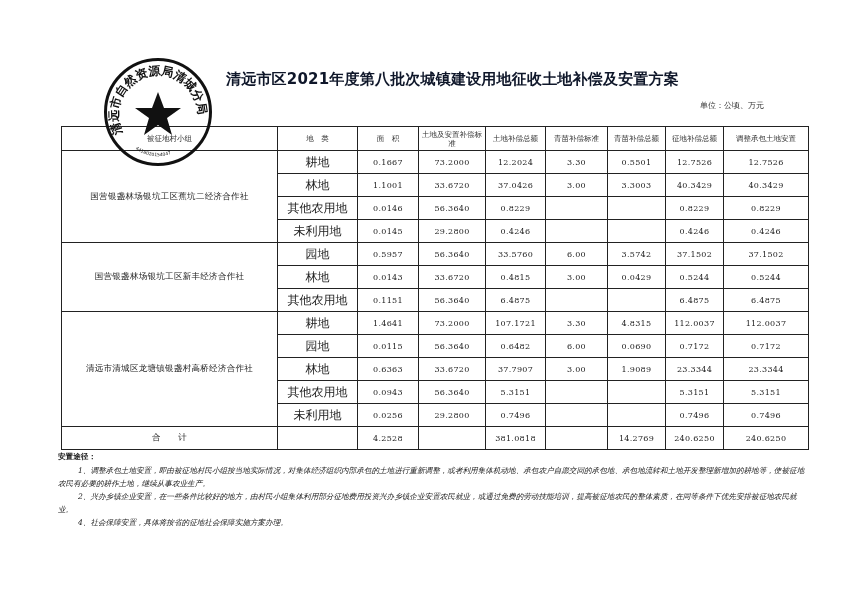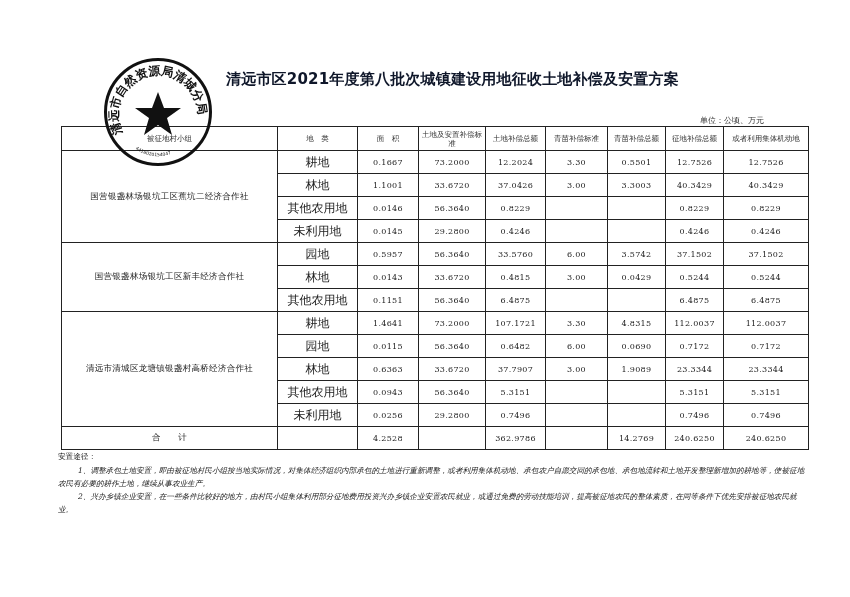--- a/index.html
+++ b/index.html
@@ -6,39 +6,39 @@
   body {
     width: 850px; height: 597px; background: #ffffff; position: relative; overflow: hidden;
     font-family: "DejaVu Serif", "Liberation Serif", serif; color: #1a1a1a;
   }
   .title {
     position: absolute; left: 226px; top: 70px; font-size: 15px; font-weight: bold;
     font-family: "DejaVu Sans", "Liberation Sans", sans-serif; letter-spacing: 0.2px; color: #0f172a;
     white-space: nowrap;
   }
   .unit {
-    position: absolute; left: 700px; top: 115px; font-size: 8px; color: #333; white-space: nowrap;
+    position: absolute; left: 700px; top: 100px; font-size: 8px; color: #333; white-space: nowrap;
   }
   table.main {
     position: absolute; left: 61px; top: 126px; border-collapse: collapse; table-layout: fixed;
     width: 747px; font-size: 8px; border-radius: 11px;
   }
   table.main td, table.main th {
     border: 1px solid #222; text-align: center; vertical-align: middle; padding: 0; overflow: hidden;
     font-weight: normal; color: #222;
   }
   table.main th { height: 23px; font-size: 7.5px; line-height: 9px; color: #333; }
   table.main td { height: 22px; }
   td.group { font-size: 8.5px; color: #333; letter-spacing: 0.3px; }
   td.num { font-family: "DejaVu Serif", "Liberation Serif", serif; font-size: 8px; letter-spacing: 0.3px; }
   td.ltype { font-size: 12px; }
   .notes {
     position: absolute; left: 58px; top: 450px; width: 752px; font-size: 7.6px; line-height: 13px; color: #222;
   }
-  .notes .head { margin-bottom: 1px; }
+  .notes .head { margin-bottom: 1px; font-weight: bold; }
   .notes .item { text-indent: 20px; font-style: italic; }
   .stamp {
     position: absolute; left: 104px; top: 58px; width: 108px; height: 108px; border-radius: 50%;
     border: 3px solid #111; box-sizing: border-box; pointer-events: none;
   }
   .stamp svg { position: absolute; left: -3px; top: -3px; }
 </style>
 </head>
 <body>
 
@@ -60,21 +60,21 @@
   <thead>
     <tr>
       <th>被征地村小组</th>
       <th>地　类</th>
       <th>面　积</th>
       <th>土地及安置补偿标准</th>
       <th>土地补偿总额</th>
       <th>青苗补偿标准</th>
       <th>青苗补偿总额</th>
       <th>征地补偿总额</th>
-      <th>或者利用集体机动地</th>
+      <th>调整承包土地安置</th>
     </tr>
   </thead>
   <tbody>
 
     <tr>
       <td class="group" rowspan="4">国营银盏林场银坑工区蕉坑二经济合作社</td>
       <td class="ltype">耕地</td>
       <td class="num">0.1667</td>
       <td class="num">73.2000</td>
       <td class="num">12.2024</td>
@@ -196,33 +196,34 @@
       <td class="num"></td>
       <td class="num">0.7496</td>
       <td class="num">0.7496</td>
     </tr>
 
     <tr>
       <td class="group">合　　计</td>
       <td class="ltype"></td>
       <td class="num">4.2528</td>
       <td class="num"></td>
-      <td class="num">362.9786</td>
+      <td class="num">381.0818</td>
       <td class="num"></td>
       <td class="num">14.2769</td>
       <td class="num">240.6250</td>
       <td class="num">240.6250</td>
     </tr>
   </tbody>
 </table>
 
 <div class="notes">
   <div class="head">安置途径：</div>
   <div class="item">1、调整承包土地安置，即由被征地村民小组按当地实际情况，对集体经济组织内部承包的土地进行重新调整，或者利用集体机动地、承包农户自愿交回的承包地、承包地流转和土地开发整理新增加的耕地等，使被征地农民有必要的耕作土地，继续从事农业生产。</div>
   <div class="item">2、兴办乡镇企业安置，在一些条件比较好的地方，由村民小组集体利用部分征地费用投资兴办乡镇企业安置农民就业，或通过免费的劳动技能培训，提高被征地农民的整体素质，在同等条件下优先安排被征地农民就业。</div>
+  <div class="item">4、社会保障安置，具体将按省的征地社会保障实施方案办理。</div>
 </div>
 
 <div class="stamp">
   <svg width="108" height="108" viewBox="0 0 108 108">
     <defs>
       <path id="arcPath" d="M 20 78 A 40 40 0 1 1 88 78" fill="none"></path>
       <path id="codeArc" d="M 28 88 A 38 38 0 0 0 80 88" fill="none"></path>
     </defs>
     <polygon points="54,34 60,50 77,50 63,60 68,77 54,67 40,77 45,60 31,50 48,50" fill="#111"></polygon>
     <text font-size="12" font-weight="bold" fill="#111" font-family="DejaVu Sans, sans-serif">

